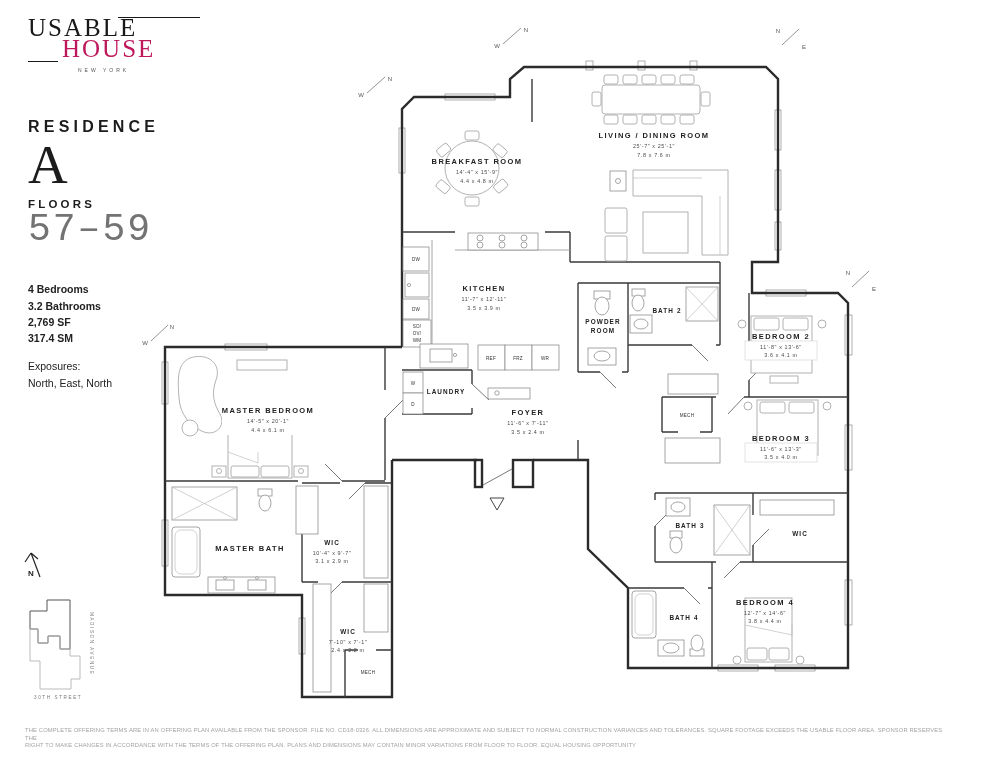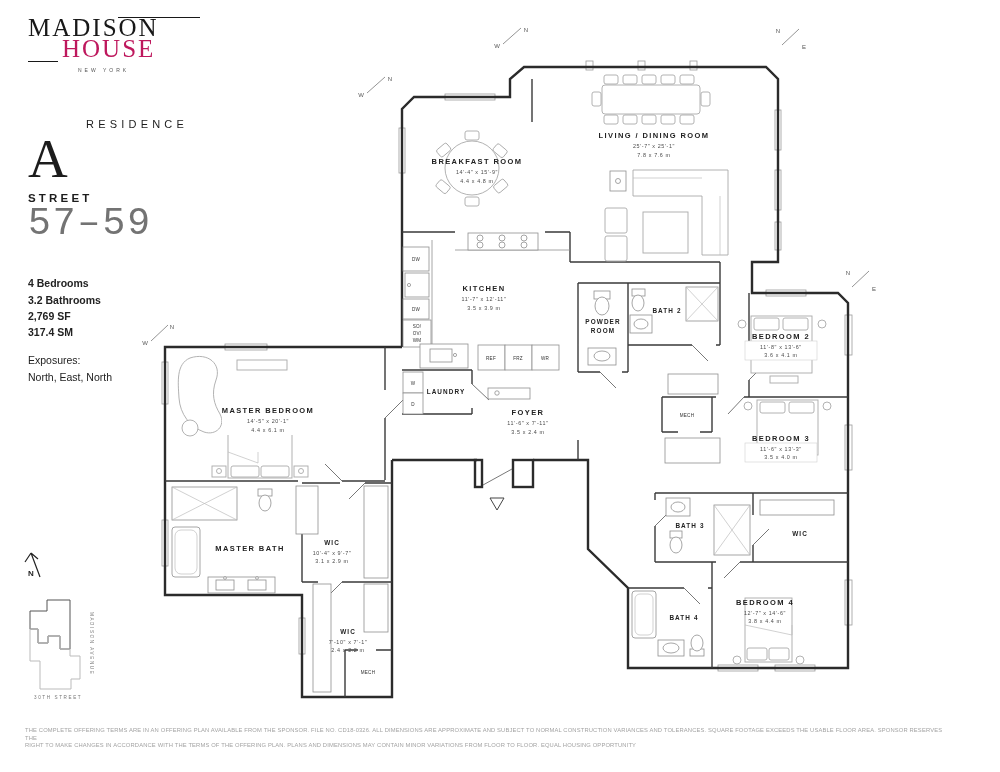--- a/index.html
+++ b/index.html
@@ -7,21 +7,21 @@
        font-family:"Liberation Sans",sans-serif;color:#222;}
 
   
   .sidebar{position:absolute;left:28px;top:14px;width:160px;}
   .logo{position:relative;height:78px;}
   .logo-line1{font-family:"Liberation Serif",serif;font-size:25px;letter-spacing:2px;color:#181818;}
   .logo-line2{font-family:"Liberation Serif",serif;font-size:25px;letter-spacing:2px;color:#be185d;margin-left:34px;margin-top:-7px;}
   .logo-rule-top{position:absolute;left:90px;top:3px;width:82px;height:1px;background:#181818;}
   .logo-rule-bottom{position:absolute;left:0px;top:47px;width:30px;height:1px;background:#181818;}
   .logo-city{font-size:5px;letter-spacing:3px;color:#555;margin-left:50px;margin-top:4px;}
-  .res-label{margin-top:26px;font-size:11px;font-weight:normal;letter-spacing:4.2px;color:#1c1c1c;text-align:right;}
+  .res-label{margin-top:26px;font-size:16px;font-weight:bold;letter-spacing:4.2px;color:#1c1c1c;}
   .res-letter{font-family:"Liberation Serif",serif;font-size:55px;line-height:.95;color:#1c1c1c;margin-top:3px;}
   .floors-label{font-size:11.5px;font-weight:bold;letter-spacing:3.2px;color:#1c1c1c;margin-top:7px;}
   .floors-range{font-family:Liberation Mono, monospace;font-size:38px;letter-spacing:2px;line-height:1;color:#737373;margin-top:1px;}
   .specs{margin-top:32px;font-size:10.5px;font-weight:bold;line-height:1.55;color:#222;}
   .exposures{margin-top:12px;font-size:10.5px;font-weight:normal;line-height:1.55;color:#222;}
 
   
   .disclaimer{position:absolute;left:25px;top:727px;width:930px;font-size:5.8px;
               line-height:1.3;letter-spacing:.15px;color:#a3a3a3;}
 
@@ -42,28 +42,28 @@
   .cp{font-size:6px;fill:#555;text-anchor:middle;}
   .kp{font-size:4.6px;letter-spacing:1.6px;fill:#777;}
   .np{font-size:8px;font-weight:bold;fill:#222;text-anchor:middle;}
 </style>
 </head>
 <body>
 
 <div class="sidebar">
   <div class="logo">
     <div class="logo-rule-top"></div>
-    <div class="logo-line1">MADISON</div>
+    <div class="logo-line1">USABLE</div>
     <div class="logo-line2">HOUSE</div>
     <div class="logo-rule-bottom"></div>
     <div class="logo-city">NEW YORK</div>
   </div>
   <div class="res-label">RESIDENCE</div>
   <div class="res-letter">A</div>
-  <div class="floors-label">STREET</div>
+  <div class="floors-label">FLOORS</div>
   <div class="floors-range">57–59</div>
   <div class="specs">
     <div>4 Bedrooms</div>
     <div>3.2 Bathrooms</div>
     <div>2,769 SF</div>
     <div>317.4 SM</div>
   </div>
   <div class="exposures">
     <div>Exposures:</div>
     <div>North, East, North</div>

